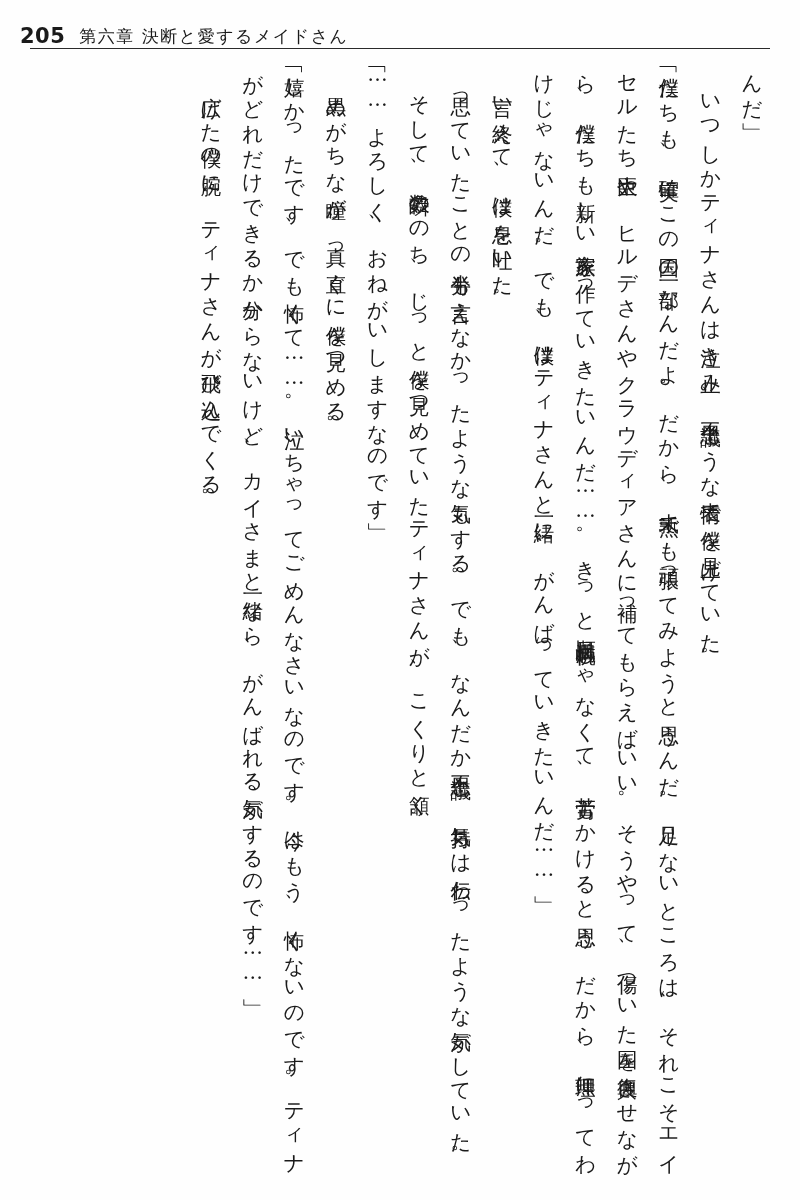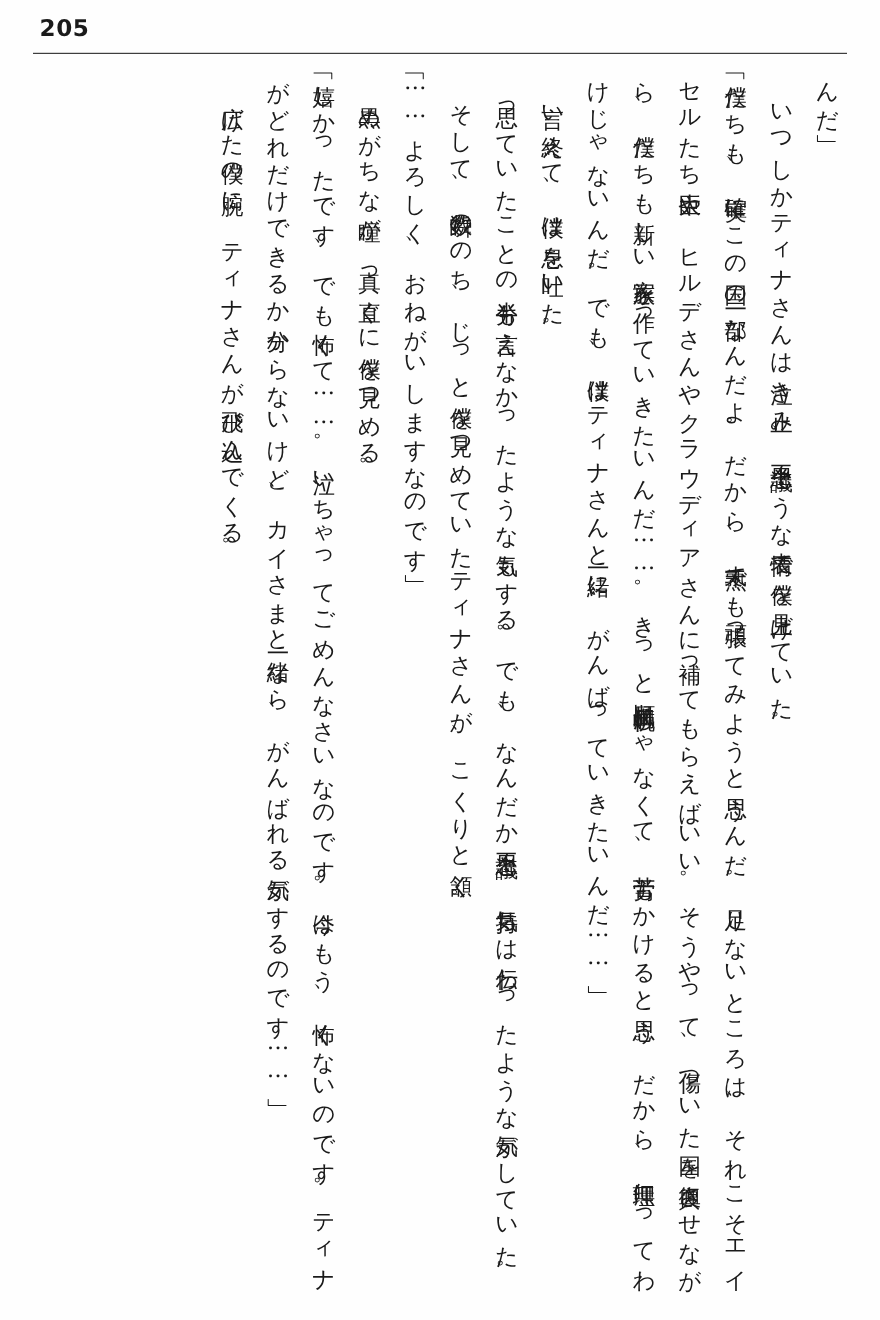--- a/index.html
+++ b/index.html
@@ -22,22 +22,22 @@
     background: #fefefe;
   }
   
   .running-head {
     position: absolute;
     top: 14px;
     left: 0;
     right: 0;
     height: 34px;
     display: flex;
-    align-items: flex-start;
-    padding-left: 36px;
+    align-items: flex-end;
+    padding-left: 20px;
     gap: 14px;
   }
   .page-number {
     font-size: 21px;
     font-weight: bold;
     letter-spacing: 0.5px;
     font-family: "DejaVu Sans", "Liberation Sans", sans-serif;
   }
   .chapter-title {
     font-size: 17px;
@@ -81,20 +81,21 @@
     text-indent: 0;
   }
 </style>
 </head>
 <body>
 
 <div class="page">
 
   <div class="running-head">
     <span class="page-number">205</span>
+    <span class="chapter-title">第六章 決断と愛するメイドさん</span>
   </div>
 
   <div class="rule"></div>
 
   <div class="body-area">
     <div class="vtext">
       <p class="noindent">んだ」</p>
       <p>いつしかティナさんは泣き止み、不思議そうな表情で僕を見上げていた。</p>
       <p class="noindent">「僕たちも、確実にこの国の一部なんだよ。だから、未熟でも頑張ってみようと思うんだ。足りないところは、それこそエイセルたち大臣や、ヒルデさんやクラウディアさんに補ってもらえばいい。そうやって、傷ついた国を復興させながら、僕たちも新しい家族を作っていきたいんだ……。きっと順風満帆じゃなくて、苦労もかけると思う。だから、無理にってわけじゃないんだ。でも、僕はティナさんと一緒に、がんばっていきたいんだ……」</p>
       <p>言い終えて、僕は息を吐いた。</p>

